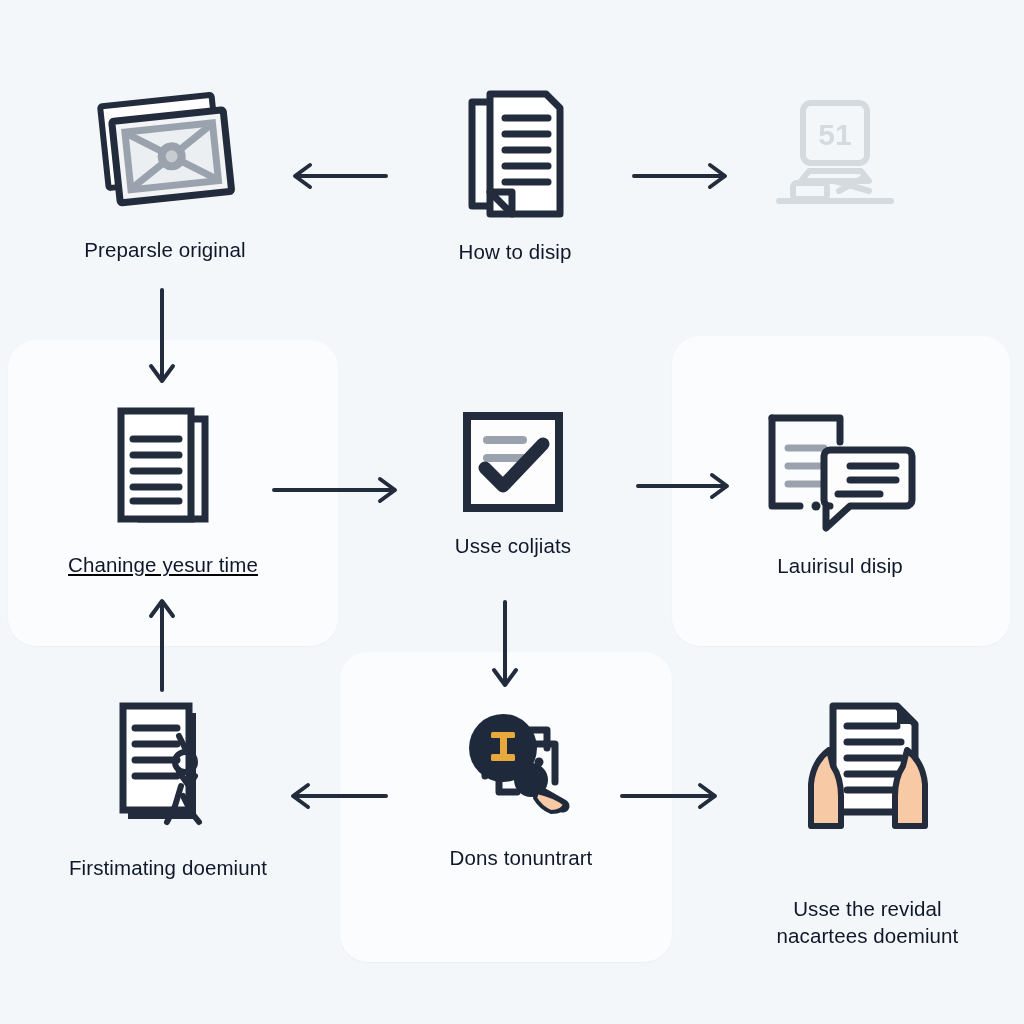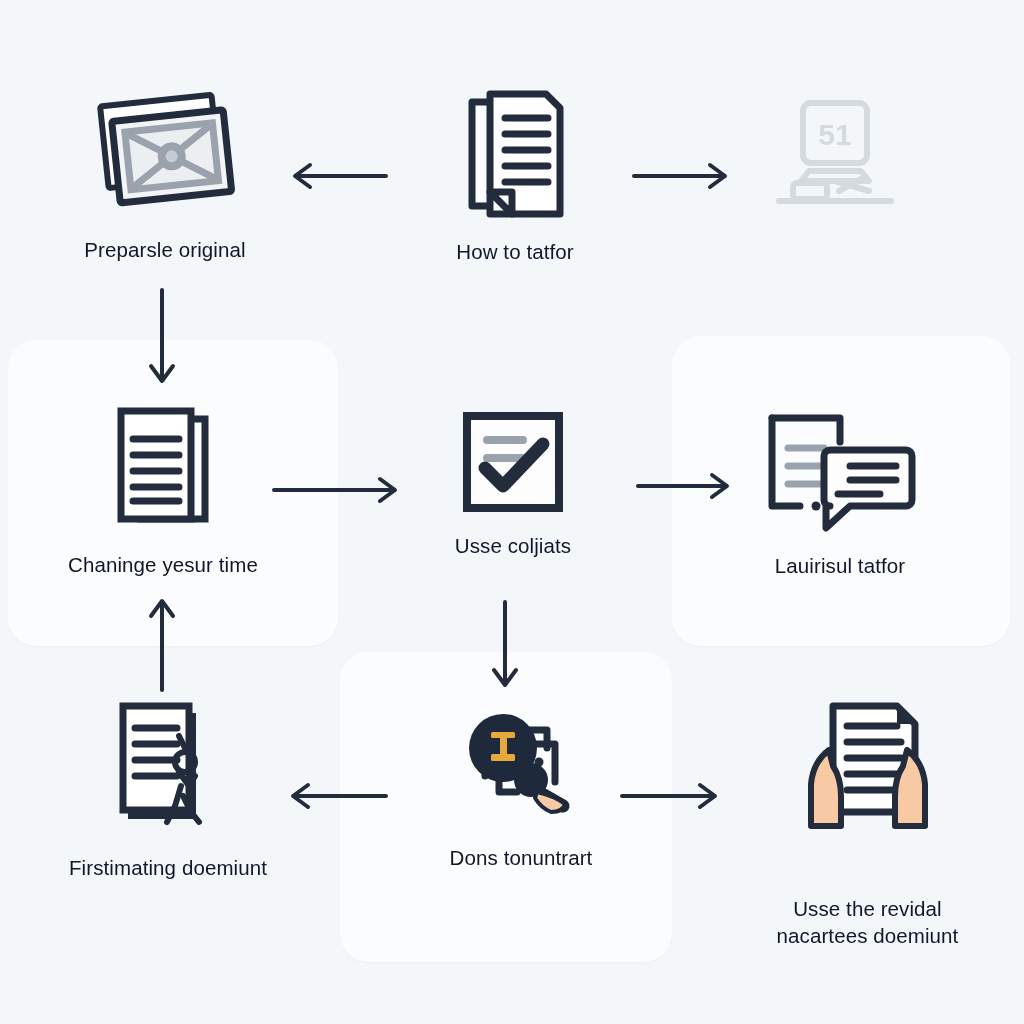--- a/index.html
+++ b/index.html
@@ -37,21 +37,21 @@
     text-align:center;
     line-height:1.32;
     letter-spacing:.1px;
     white-space:pre-line;
   }
   .node.faded .icon{opacity:.34;}
 
   #node-top-left     {left:30px; top:88px;  width:270px;}
   #node-top-center   {left:380px;top:88px;  width:270px;}
   #node-top-right    {left:735px;top:95px;  width:200px;}
-  #node-mid-left     {left:28px; top:405px; width:270px;}
+  #node-mid-left     {left:28px; top:405px; width:270px;text-decoration:underline;}
   #node-mid-center   {left:378px;top:410px; width:270px;}
   #node-mid-right    {left:700px;top:408px; width:280px;}
   #node-bottom-left  {left:28px; top:700px; width:280px;}
   #node-bottom-center{left:396px;top:700px; width:250px;}
   #node-bottom-right {left:730px;top:700px; width:275px;gap:41px;}
 
   
   .arrow{position:absolute;}
 </style>
 </head>
@@ -150,21 +150,21 @@
         <path d="M30 104 H52 V126 Z" fill="#fbfcfd" stroke="#222c3c" stroke-width="7" stroke-linejoin="round"></path>
         <g stroke="#222c3c" stroke-width="7" stroke-linecap="round">
           <line x1="45" y1="30" x2="88" y2="30"></line>
           <line x1="45" y1="46" x2="88" y2="46"></line>
           <line x1="45" y1="62" x2="88" y2="62"></line>
           <line x1="45" y1="78" x2="88" y2="78"></line>
           <line x1="45" y1="94" x2="88" y2="94"></line>
         </g>
       </svg>
     </span>
-    <span class="label">How to tatfor</span>
+    <span class="label">How to disip</span>
   </div>
 
   <div class="node faded" id="node-top-right">
     <span class="icon">
       <svg width="140" height="120" viewBox="0 0 140 120">
         <rect x="38" y="8" width="64" height="60" rx="8" fill="none" stroke="#9aa3ad" stroke-width="6"></rect>
         <text x="70" y="50" text-anchor="middle" font-family="'Liberation Sans', sans-serif" font-size="30" font-weight="700" fill="#9aa3ad">51</text>
         <path d="M44 76 H96 L104 86 H36 Z" fill="none" stroke="#9aa3ad" stroke-width="6" stroke-linejoin="round"></path>
         <rect x="28" y="88" width="34" height="16" rx="4" fill="none" stroke="#9aa3ad" stroke-width="6"></rect>
         <path d="M70 86 L104 96 M74 96 L100 82" stroke="#9aa3ad" stroke-width="6" fill="none" stroke-linecap="round"></path>
@@ -217,21 +217,21 @@
           <line x1="34" y1="76" x2="66" y2="76"></line>
         </g>
         <path d="M76 42 H152 A6 6 0 0 1 158 48 V92 A6 6 0 0 1 152 98 H96 L72 120 V98 H76 A6 6 0 0 1 70 92 V48 A6 6 0 0 1 76 42 Z" fill="#fdfdfd" stroke="#222c3c" stroke-width="7" stroke-linejoin="round"></path>
         <g stroke="#222c3c" stroke-width="7" stroke-linecap="round">
           <line x1="96" y1="58" x2="142" y2="58"></line>
           <line x1="96" y1="72" x2="142" y2="72"></line>
           <line x1="84" y1="86" x2="126" y2="86"></line>
         </g>
       </svg>
     </span>
-    <span class="label">Lauirisul tatfor</span>
+    <span class="label">Lauirisul disip</span>
   </div>
 
   <div class="node" id="node-bottom-left">
     <span class="icon">
       <svg width="110" height="136" viewBox="0 0 110 136">
         <rect x="18" y="16" width="62" height="100" fill="#fbfcfd" stroke="#222c3c" stroke-width="6"></rect>
         <rect x="10" y="6" width="66" height="104" fill="#ffffff" stroke="#222c3c" stroke-width="7"></rect>
         <g stroke="#222c3c" stroke-width="7" stroke-linecap="round">
           <line x1="22" y1="28" x2="64" y2="28"></line>
           <line x1="22" y1="44" x2="64" y2="44"></line>

